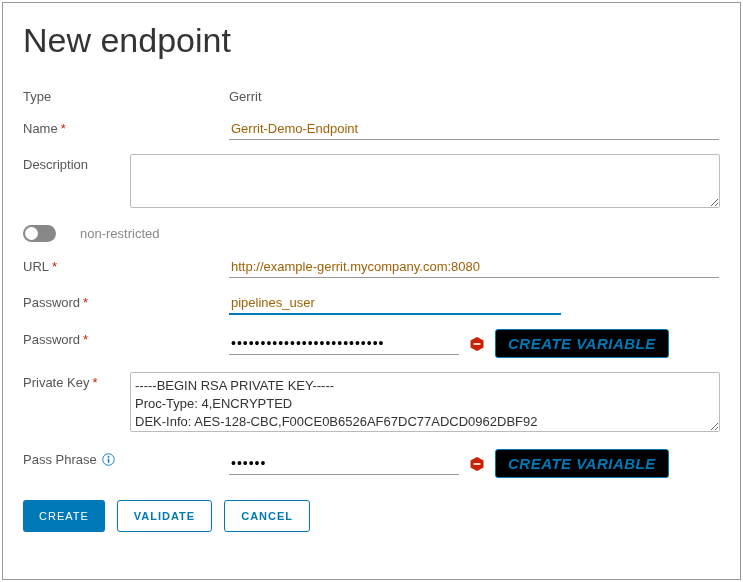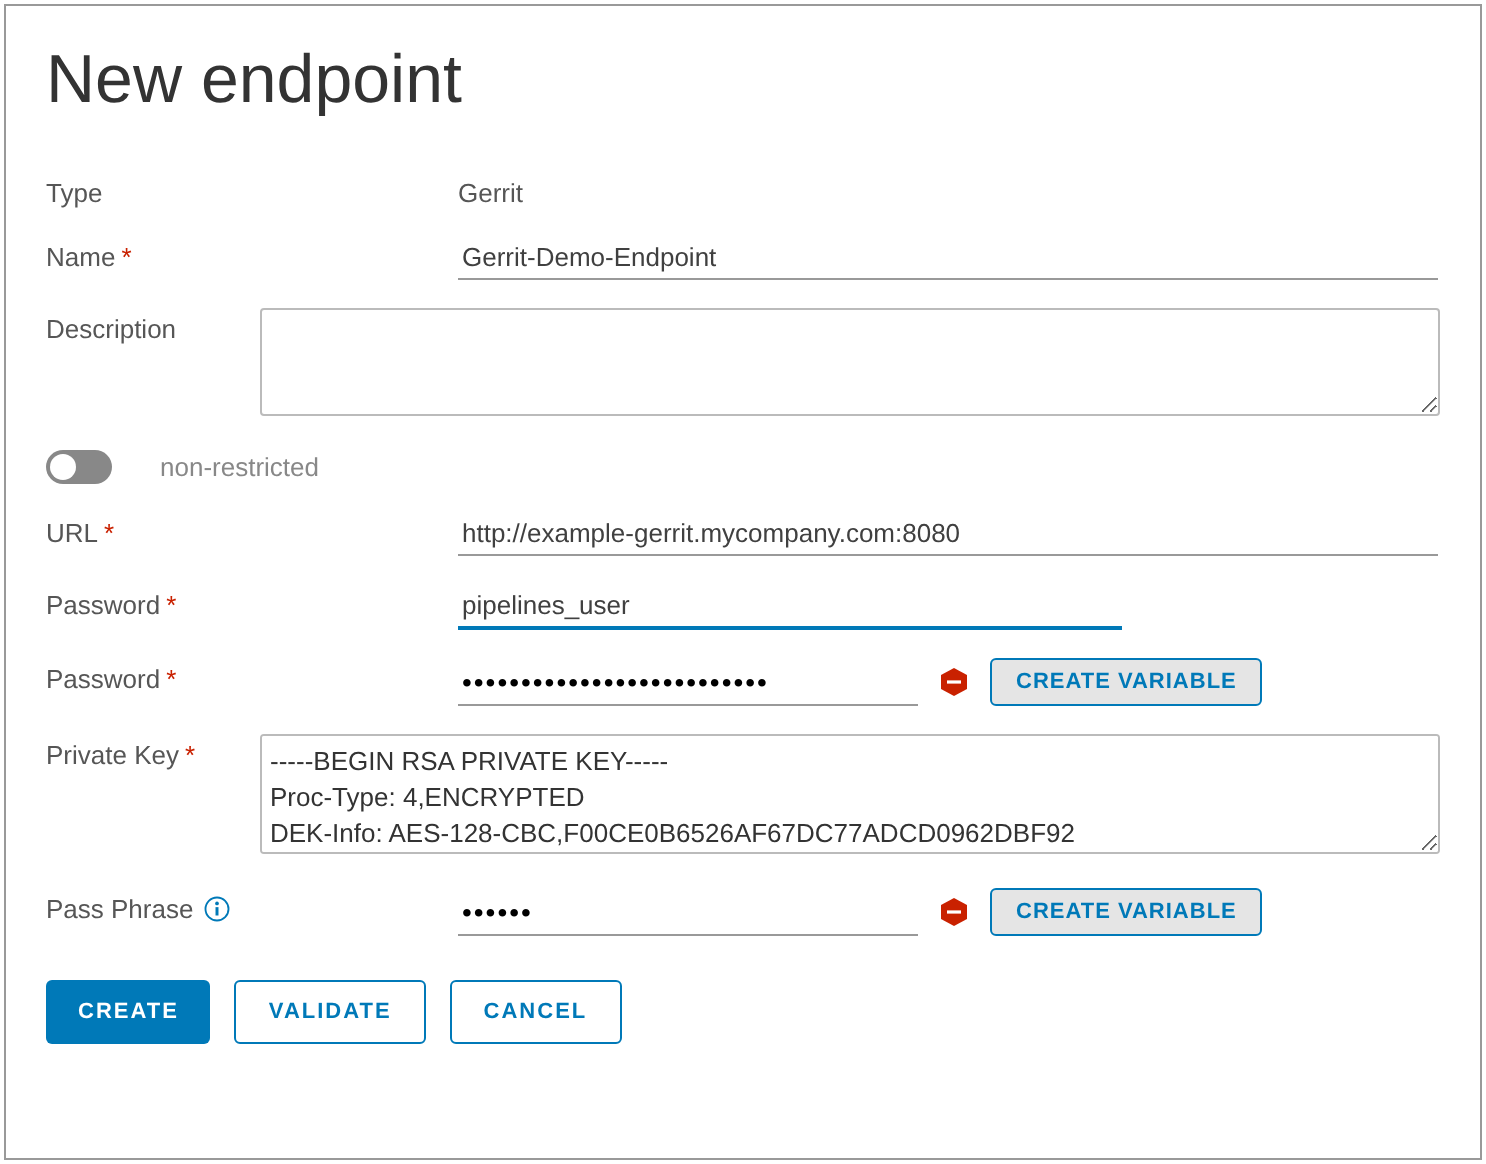--- a/index.html
+++ b/index.html
@@ -4,35 +4,35 @@
 <style>
 * { box-sizing: border-box; margin: 0; padding: 0; }
 body { font-family: -apple-system, "Segoe UI", Arial, sans-serif; font-size: 13px; color: #565656; background: #fff; padding: 2px; }
 .panel { border: 1px solid #999; width: 739px; height: 578px; padding: 18px 20px 16px 20px; position: relative; }
 .title { font-size: 34px; font-weight: 300; color: #333; margin-bottom: 26px; }
 .row { display: flex; align-items: flex-start; margin-bottom: 14px; }
 .label { width: 206px; padding-top: 3px; color: #565656; font-size: 13px; }
 .req { color: #c92100; margin-left: 3px; }
 .value { flex: 1; }
 .static { color: #565656; padding-top: 3px; }
-.underline-input { border: none; border-bottom: 1px solid #999; background: transparent; font-size: 13px; padding: 3px 2px; width: 490px; outline: none; color: #404040; }
+.underline-input { border: none; border-bottom: 1px solid #999; background: transparent; font-size: 13px; padding: 3px 2px; width: 490px; outline: none; color: #a16207; }
 .underline-input.focus { border-bottom: 2px solid #0079b8; width: 332px; }
 .textarea { width: 590px; height: 54px; border: 1px solid #bbb; border-radius: 2px; resize: both; padding: 4px; font-family: inherit; font-size: 13px; outline: none; }
 .textarea.key { height: 60px; resize: both; overflow-y: scroll; line-height: 1.4; color: #333; }
 .toggle-row { display: flex; align-items: center; gap: 24px; }
 .toggle { width: 33px; height: 17px; background: #888; border-radius: 9px; position: relative; cursor: pointer; }
 .toggle-knob { width: 13px; height: 13px; background: #fff; border-radius: 50%; position: absolute; top: 2px; left: 2px; }
 .toggle-label { color: #888; font-size: 13px; }
 .pwd-row { display: flex; align-items: center; gap: 10px; }
 .pwd-input { border: none; border-bottom: 1px solid #999; background: transparent; font-size: 14px; padding: 3px 2px; width: 230px; letter-spacing: 1px; outline: none; color: #000; }
 .err-icon { width: 16px; height: 16px; display: inline-flex; align-items: center; justify-content: center; }
 .err-icon svg { display: block; }
-.btn-outline { border: 1px solid #0079b8; color: #0079b8; background: #e5e5e5; padding: 5px 12px; font-size: 11px; font-weight: 600; letter-spacing: 0.5px; border-radius: 3px; cursor: pointer; }
+.btn-outline { border: 1px solid #0079b8; color: #0079b8; background: #000000; padding: 5px 12px; font-size: 15px; font-weight: 600; letter-spacing: 0.5px; border-radius: 3px; cursor: pointer; font-style: italic; }
 .actions { display: flex; gap: 12px; margin-top: 22px; }
-.btn-primary { background: #0079b8; color: #fff; border: none; padding: 9px 16px; font-size: 11px; font-weight: 700; letter-spacing: 1px; border-radius: 3px; cursor: pointer; }
+.btn-primary { background: #0079b8; color: #fff; border: none; padding: 9px 16px; font-size: 11px; font-weight: 400; letter-spacing: 1px; border-radius: 3px; cursor: pointer; }
 .btn-secondary { background: #fff; color: #0079b8; border: 1px solid #0079b8; padding: 9px 16px; font-size: 11px; font-weight: 600; letter-spacing: 1px; border-radius: 3px; cursor: pointer; }
 .info-icon { display: inline-flex; vertical-align: -2px; margin-left: 2px; }
 </style>
 </head>
 <body>
 
 <div class="panel">
   <div class="title">New endpoint</div>
 
 

